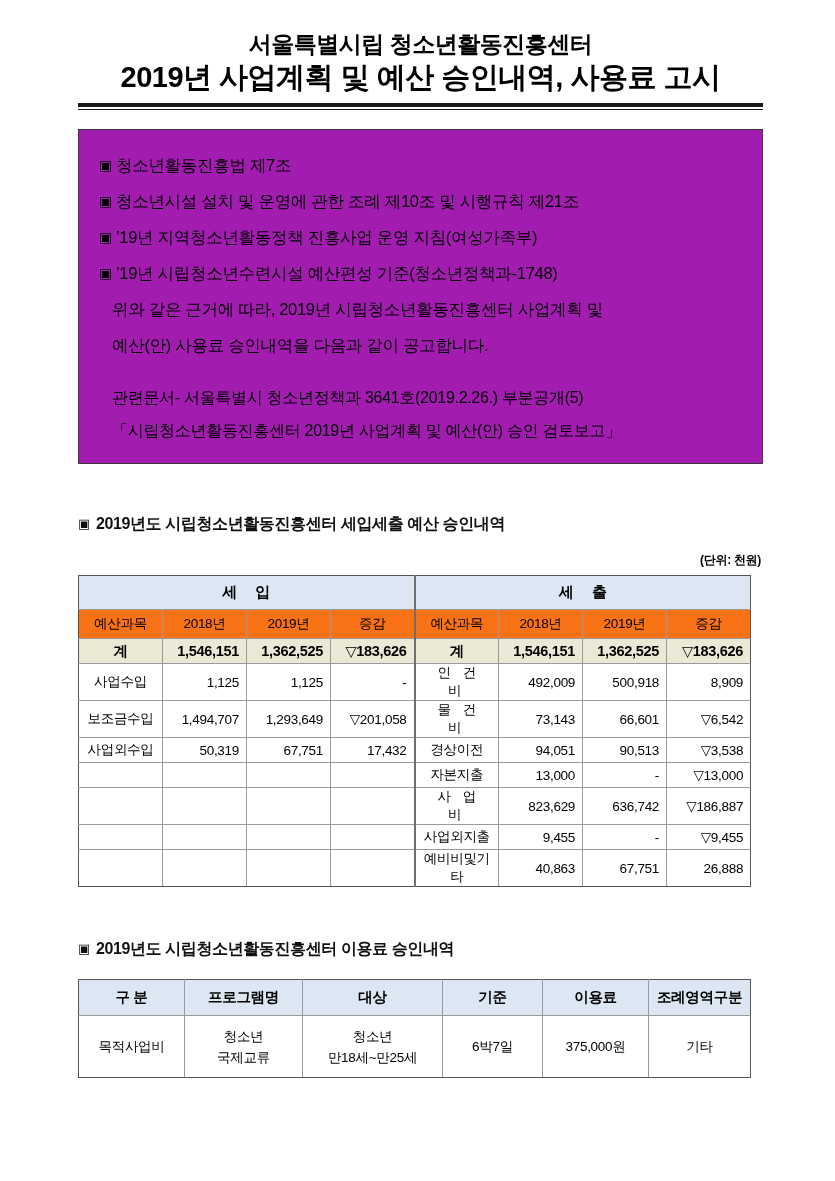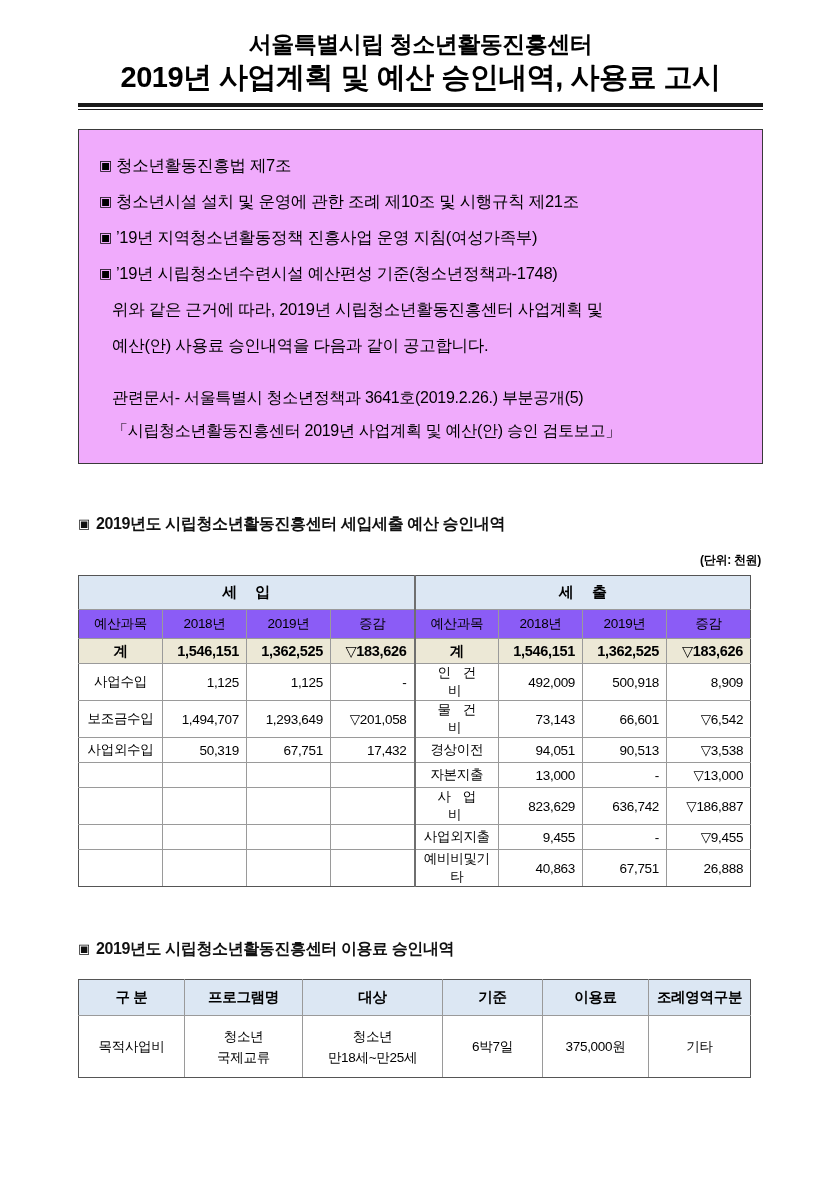--- a/index.html
+++ b/index.html
@@ -44,21 +44,21 @@
     border-top: 4px solid #1a1a1a;
     border-bottom: 1px solid #1a1a1a;
     height: 2px;
     background: #ffffff;
   }
 
   
   .notice-box {
     margin-top: 19px;
     border: 1.5px solid #3a3a3a;
-    background: #f0abfc;
+    background: #a21caf;
     padding: 17px 20px 16px 20px;
     box-sizing: border-box;
   }
   .notice-line {
     font-size: 16.5px;
     line-height: 36px;
     white-space: nowrap;
     letter-spacing: -0.3px;
   }
   .notice-line .bullet {
@@ -131,21 +131,21 @@
   #budget-table .grp-head {
     background: #dce7f3;
     text-align: center;
     height: 34px;
     font-size: 15px;
     font-weight: bold;
     letter-spacing: 7px;
     text-indent: 7px;
   }
   #budget-table .col-head {
-    background: #8b5cf6;
+    background: #f97316;
     text-align: center;
     height: 29px;
     font-size: 13.5px;
     font-weight: normal;
   }
   #budget-table td.cat {
     text-align: center;
     height: 25px;
   }
   #budget-table td.num {

